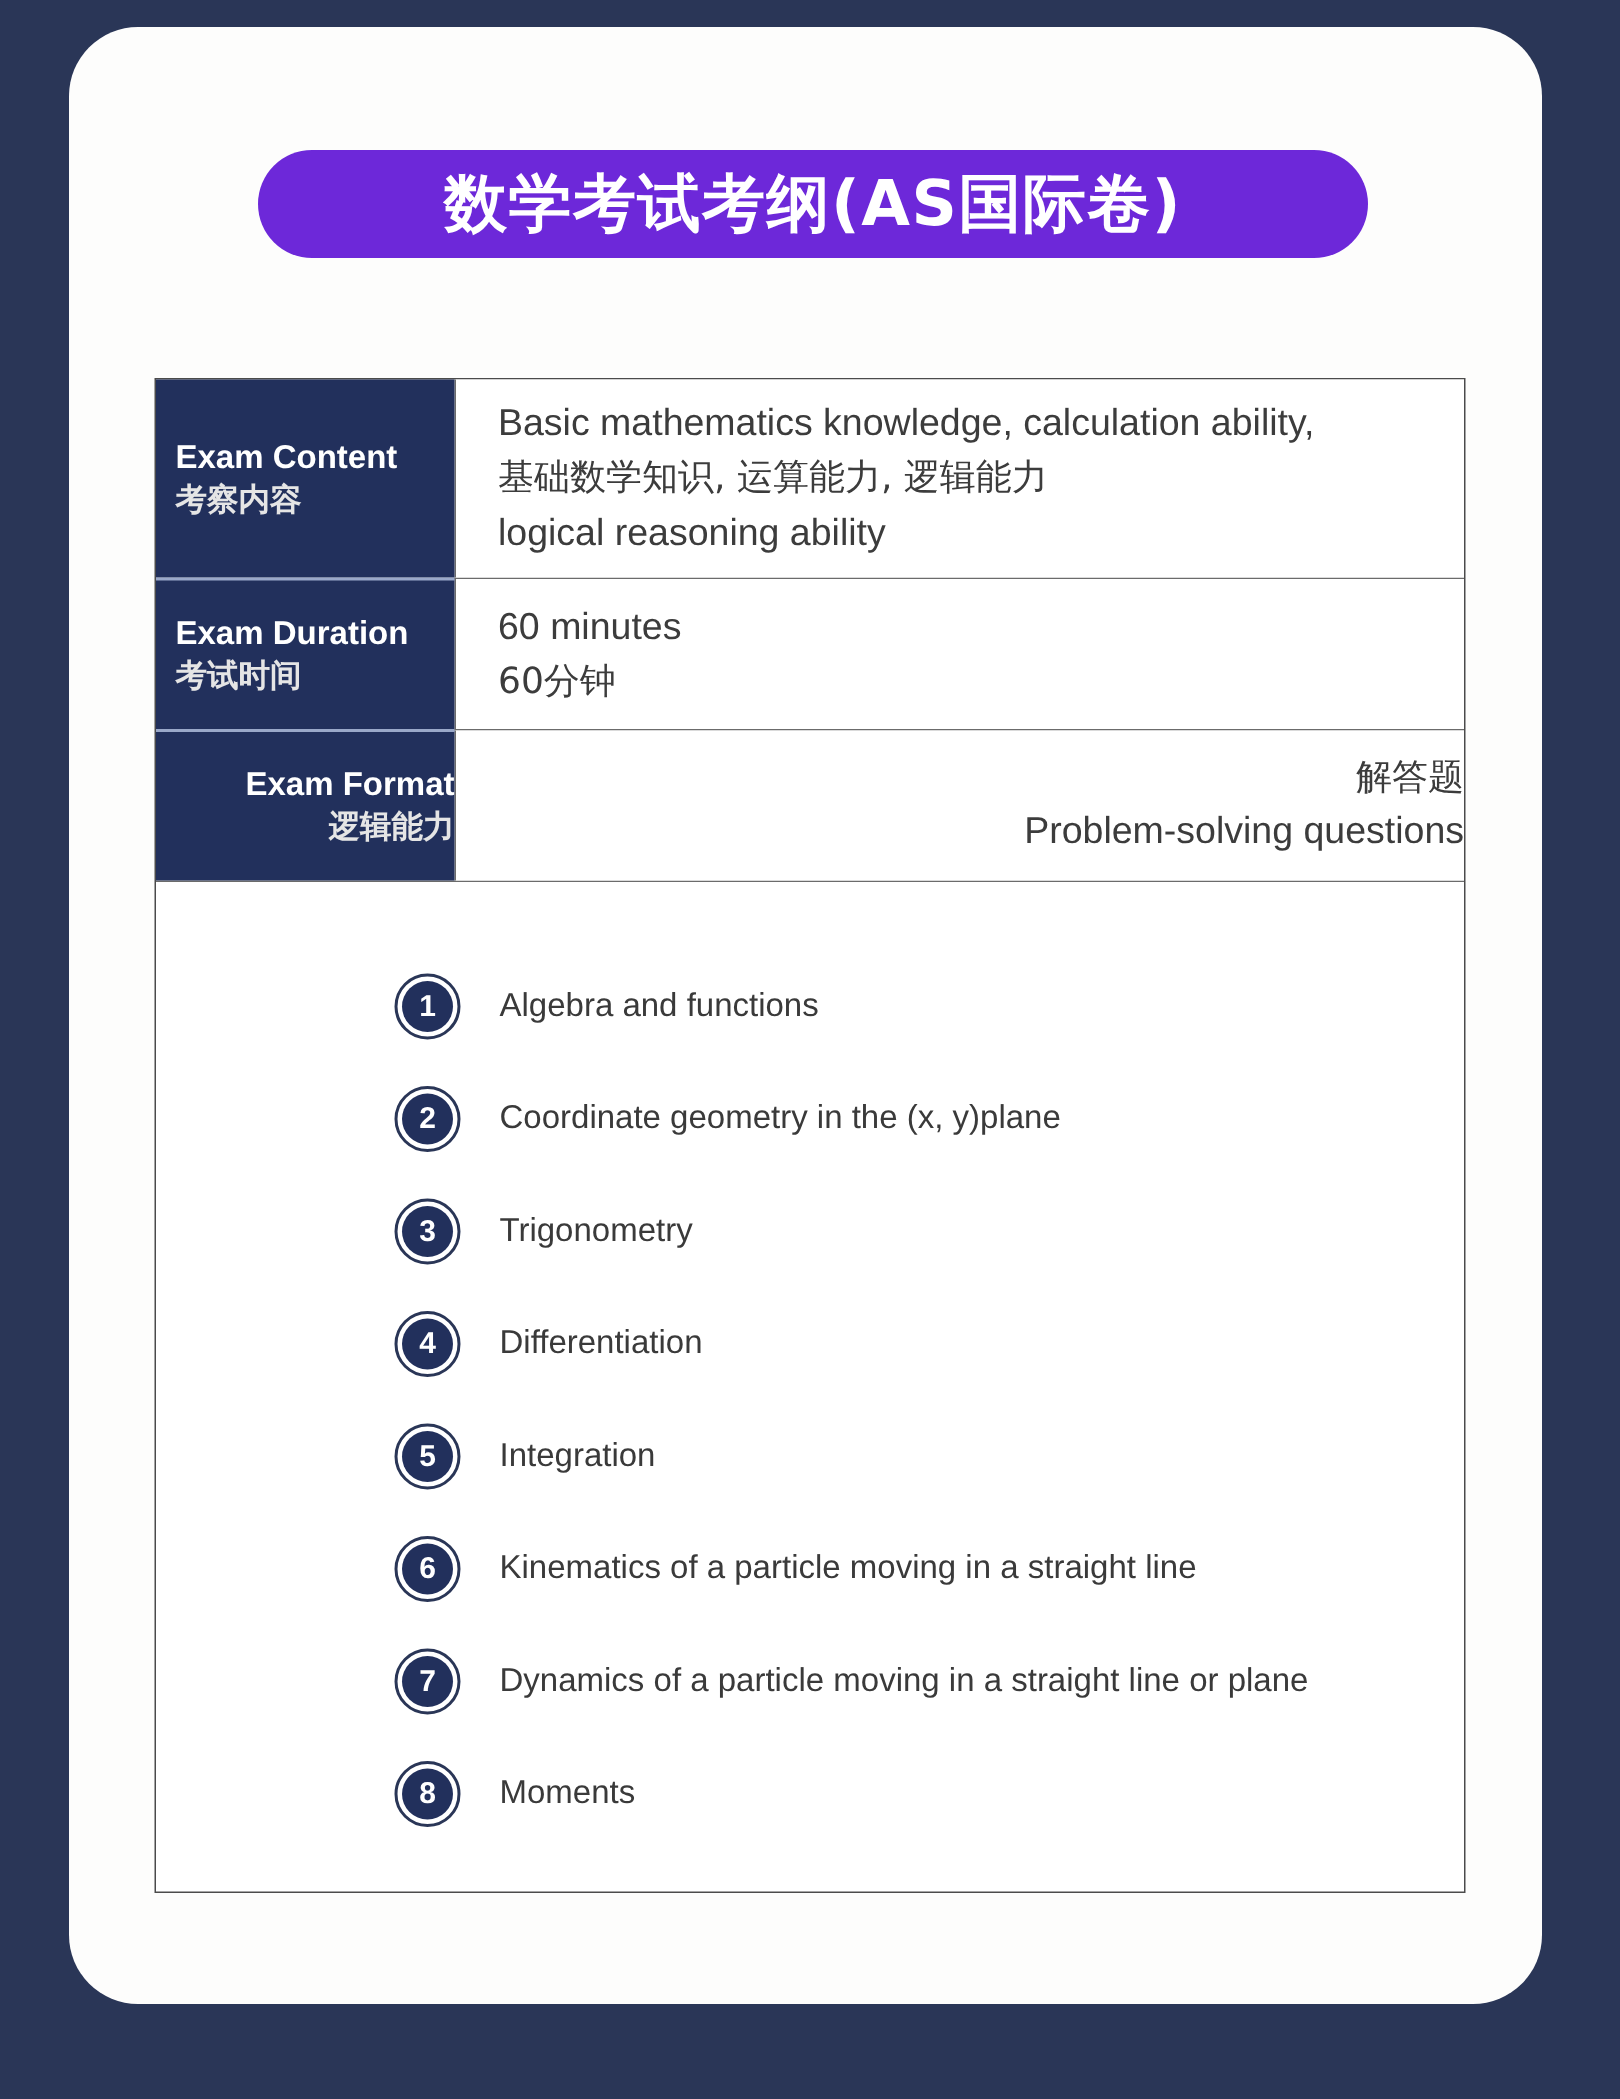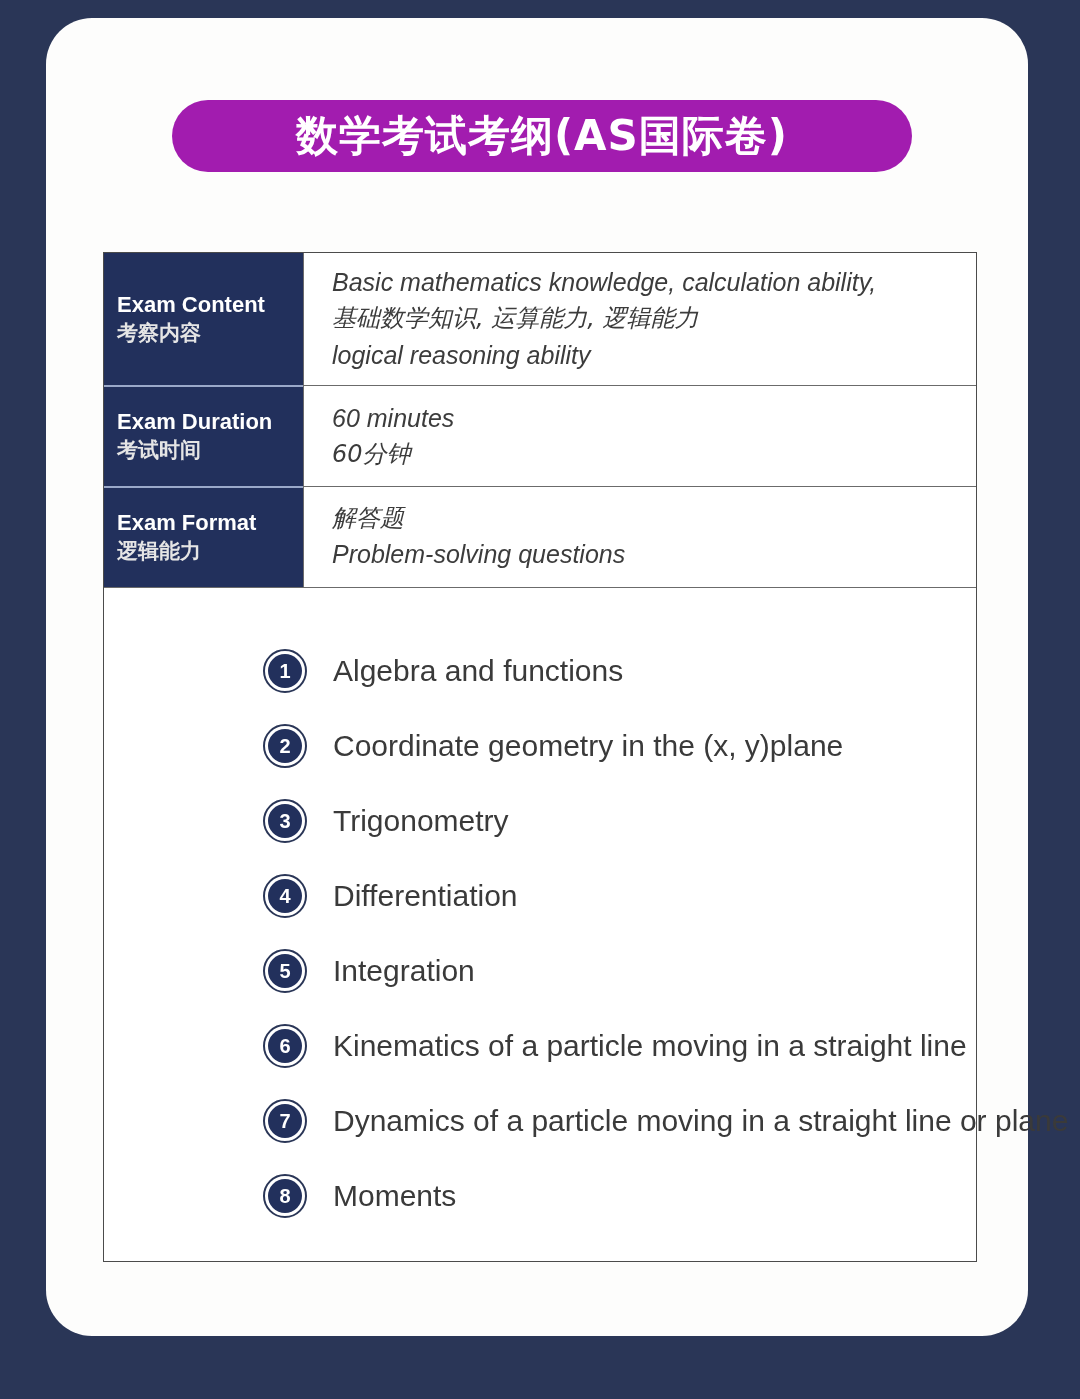--- a/index.html
+++ b/index.html
@@ -26,21 +26,21 @@
     box-sizing: border-box;
   }
 
   
   #title-pill {
     position: absolute;
     left: 126px;          
     top: 82px;            
     width: 740px;
     height: 72px;
-    background: #a21caf;
+    background: #6d28d9;
     border-radius: 36px;
     display: flex;
     align-items: center;
     justify-content: center;
   }
   #title-text {
     color: #ffffff;
     font-size: 42px;
     font-weight: bold;
     letter-spacing: 1px;
@@ -61,21 +61,21 @@
     background: #ffffff;
   }
 
   .info-row {
     display: flex;
     box-sizing: border-box;
     border-bottom: 1px solid #6b6b6b;
   }
   .info-row.r1 { height: 133px; }
   .info-row.r2 { height: 101px; }
-  .info-row.r3 { height: 101px; }
+  .info-row.r3 { height: 101px; text-align: right; }
 
   .label-cell {
     width: 199px;             
     flex: 0 0 199px;
     background: #22305c;
     box-sizing: border-box;
     padding-left: 13px;
     display: flex;
     flex-direction: column;
     justify-content: center;
@@ -108,21 +108,20 @@
 
   .value-cell {
     flex: 1 1 auto;
     box-sizing: border-box;
     border-left: 1px solid #6b6b6b;
     padding-left: 28px;
     display: flex;
     flex-direction: column;
     justify-content: center;
     background: #ffffff;
-    font-style: italic;
   }
   .value-line {
     color: #3c3c3c;
     font-size: 25px;
     line-height: 1.48;
     white-space: nowrap;
   }
   .value-line.zh {
     font-family: "DejaVu Sans", "Liberation Sans", sans-serif;
     font-size: 24px;
@@ -161,21 +160,21 @@
     color: #ffffff;
     font-size: 20px;
     font-weight: bold;
     display: flex;
     align-items: center;
     justify-content: center;
     line-height: 1;
   }
   .topic-label {
     color: #3a3a3a;
-    font-size: 30px;
+    font-size: 22px;
     line-height: 1.2;
     white-space: nowrap;
   }
 </style>
 </head>
 <body>
 
 <div id="poster">
 
   <div id="title-pill">

